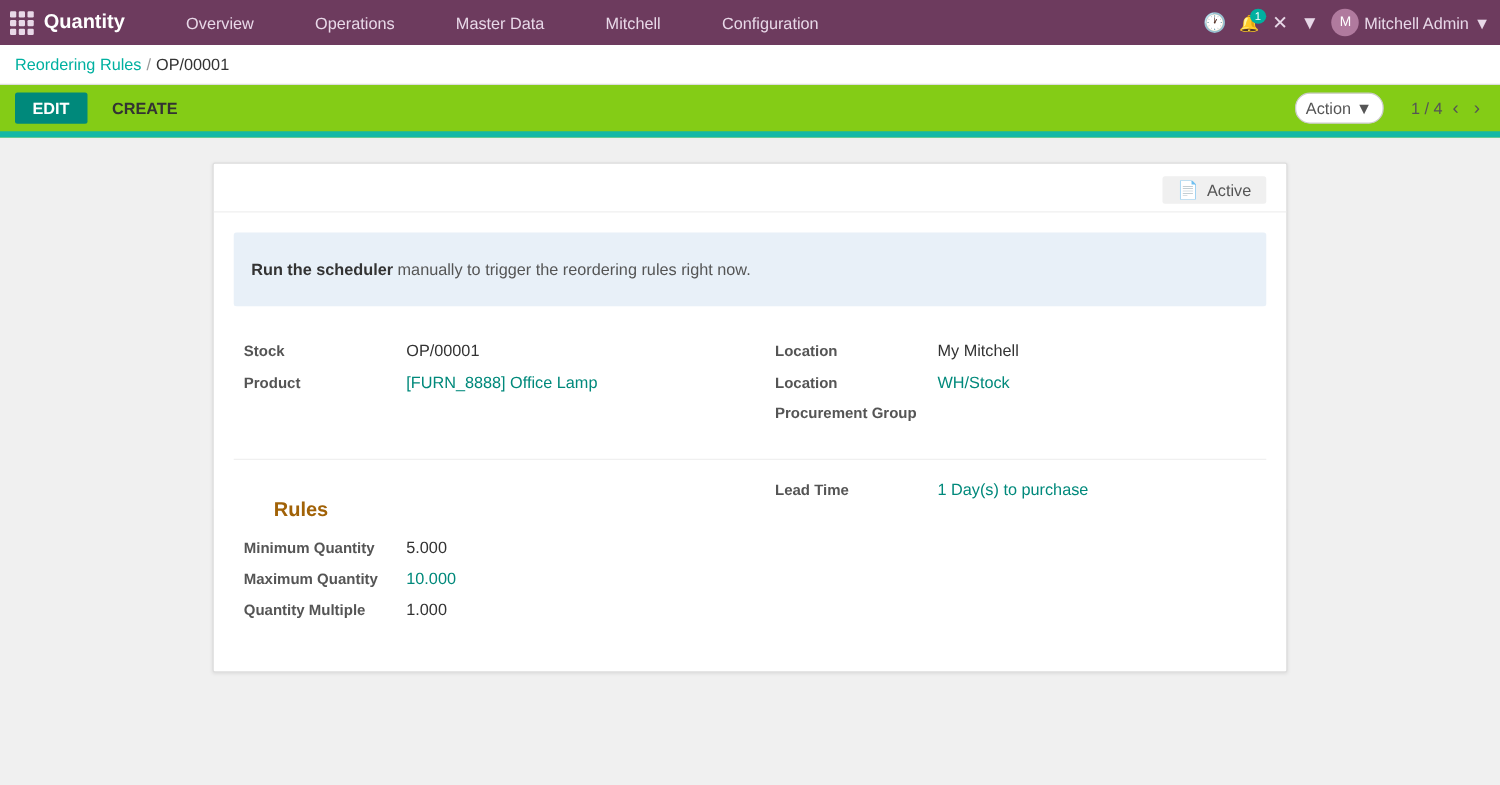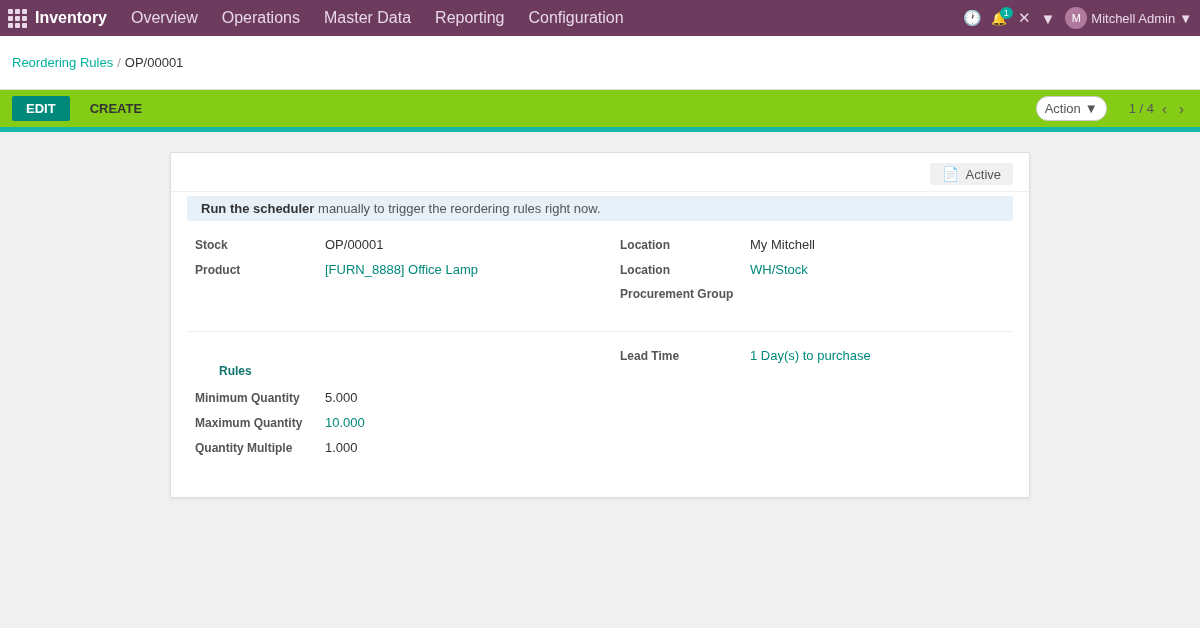--- a/index.html
+++ b/index.html
@@ -25,24 +25,25 @@
       font-weight: bold;
       margin-right: 20px;
       color: #fff;
     }
     .navbar-menu {
       display: flex;
       gap: 16px;
       flex: 1;
     }
     .navbar-menu-item {
-      font-size: 16px;
+      font-size: 13px;
       color: #e8d8e8;
       cursor: pointer;
       padding: 2px 4px;
+      margin-left: 25px;
     }
     .navbar-right {
       display: flex;
       align-items: center;
       gap: 10px;
     }
     .navbar-icon {
       color: #e8d8e8;
       cursor: pointer;
       font-size: 15px;
@@ -81,21 +82,21 @@
       color: #fff;
     }
 
     
     .action-bar {
       background: #fff;
       border-bottom: 1px solid #ddd;
       display: flex;
       align-items: center;
       padding: 0 12px;
-      height: 54px;
+      height: 32px;
       text-align: center;
     }
     .breadcrumb {
       font-size: 13px;
       color: #666;
       flex: 1;
       display: flex;
       align-items: center;
       gap: 4px;
     }
@@ -194,22 +195,22 @@
       border-radius: 2px;
     }
     .status-icon {
       font-size: 14px;
       color: #888;
     }
 
     
     .scheduler-bar {
       background: #e8f0f8;
-      margin: 4px 16px;
-      padding: 5px 14px;
+      margin: 16px 16px;
+      padding: 22px 14px;
       font-size: 13px;
       color: #555;
       border-radius: 2px;
     }
     .scheduler-bar strong {
       color: #333;
       font-weight: bold;
     }
 
     
@@ -240,23 +241,23 @@
       color: #00897b;
       cursor: pointer;
     }
     .form-value-empty {
       color: #aaa;
       font-size: 12px;
     }
 
     
     .section-header {
-      font-size: 12px;
-      font-weight: bold;
-      color: #0f766e;
+      font-size: 16px;
+      font-weight: bold;
+      color: #a16207;
       margin: 8px 24px 12px;
       padding-top: 8px;
     }
 
     
     .grid-dots {
       display: grid;
       grid-template-columns: repeat(3,5px);
       gap: 2px;
     }
@@ -282,26 +283,26 @@
         <span></span>
         <span></span>
       <span></span>
         <span></span>
         <span></span>
       <span></span>
         <span></span>
         <span></span>
     </div>
   </div>
-  <div class="navbar-brand">Inventory</div>
+  <div class="navbar-brand">Quantity</div>
   <div class="navbar-menu">
     <span class="navbar-menu-item">Overview</span>
     <span class="navbar-menu-item">Operations</span>
     <span class="navbar-menu-item">Master Data</span>
-    <span class="navbar-menu-item">Reporting</span>
+    <span class="navbar-menu-item">Mitchell</span>
     <span class="navbar-menu-item">Configuration</span>
   </div>
   <div class="navbar-right">
     <span class="navbar-icon">🕐</span>
     <span class="navbar-notif">
       🔔
       <span class="notif-badge">1</span>
     </span>
     <span class="navbar-icon">✕</span>
     <span class="navbar-icon">▼</span>

